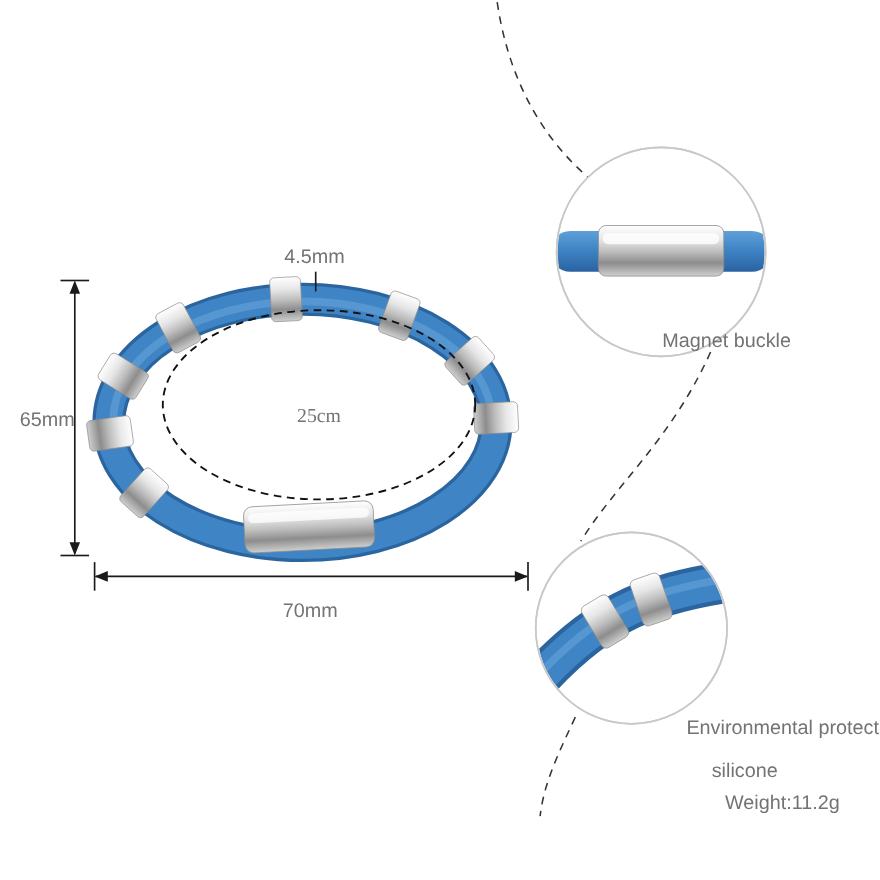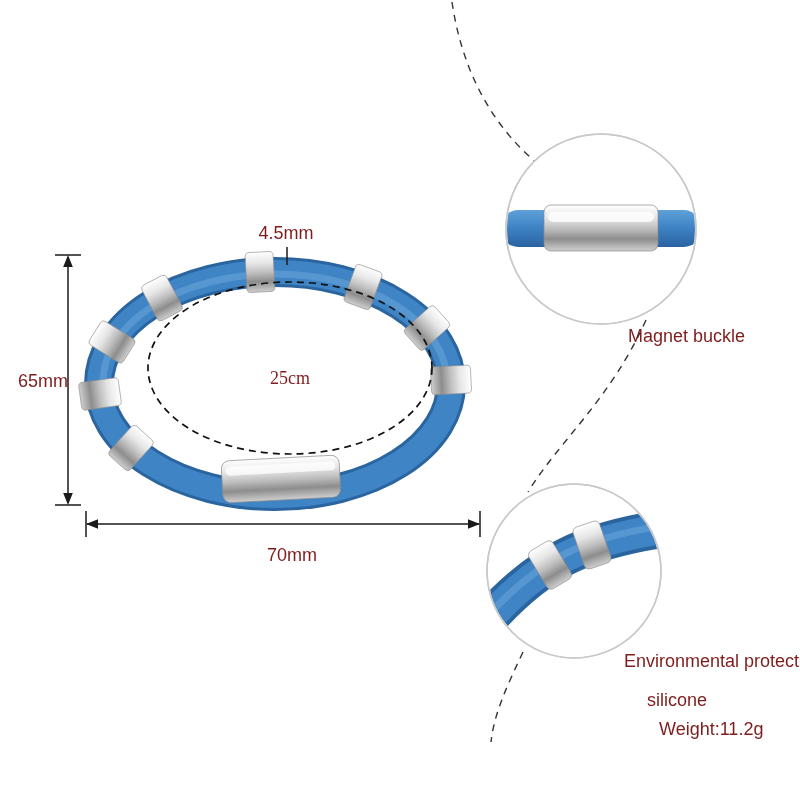--- a/index.html
+++ b/index.html
@@ -2,21 +2,21 @@
 <html><head>
 <meta charset="utf-8">
 <style>
   html,body{margin:0;padding:0;background:#ffffff;}
   .canvas{
     position:relative;width:800px;height:800px;background:#ffffff;
     font-family:"Liberation Sans",sans-serif;overflow:hidden;
   }
   .art{position:absolute;left:0;top:0;}
   .label{
-    position:absolute;color:#7f1d1d;font-size:18px;line-height:1;
+    position:absolute;color:#737373;font-size:18px;line-height:1;
     white-space:nowrap;
   }
   .label.centered{transform:translateX(-50%);}
 </style>
 </head>
 <body>
 
 <div class="canvas">
 
   <svg class="art" width="800" height="800" viewBox="0 0 800 800">
@@ -131,23 +131,23 @@
       <circle cx="574" cy="571" r="87" fill="none" stroke="#c9c9c9" stroke-width="1.5"></circle>
     </g>
   </svg>
 
   <div class="label centered" style="left:286px;top:224px;">4.5mm</div>
 
   <div class="label centered" style="left:43px;top:372px;">65mm</div>
 
   <div class="label centered" style="left:290px;top:369px;font-family:Liberation Serif, serif;">25cm</div>
 
-  <div class="label centered" style="left:292px;top:546px;">70mm</div>
+  <div class="label centered" style="left:282px;top:546px;">70mm</div>
 
-  <div class="label" style="left:628px;top:300px;margin-top:27px;">Magnet buckle</div>
+  <div class="label" style="left:602px;top:300px;">Magnet buckle</div>
 
   <div class="label" style="left:624px;top:652px;">Environmental protection</div>
 
   <div class="label" style="left:647px;top:691px;text-align:center;">silicone</div>
 
   <div class="label" style="left:659px;top:720px;">Weight:11.2g</div>
 
 </div>
 
 </body></html>

